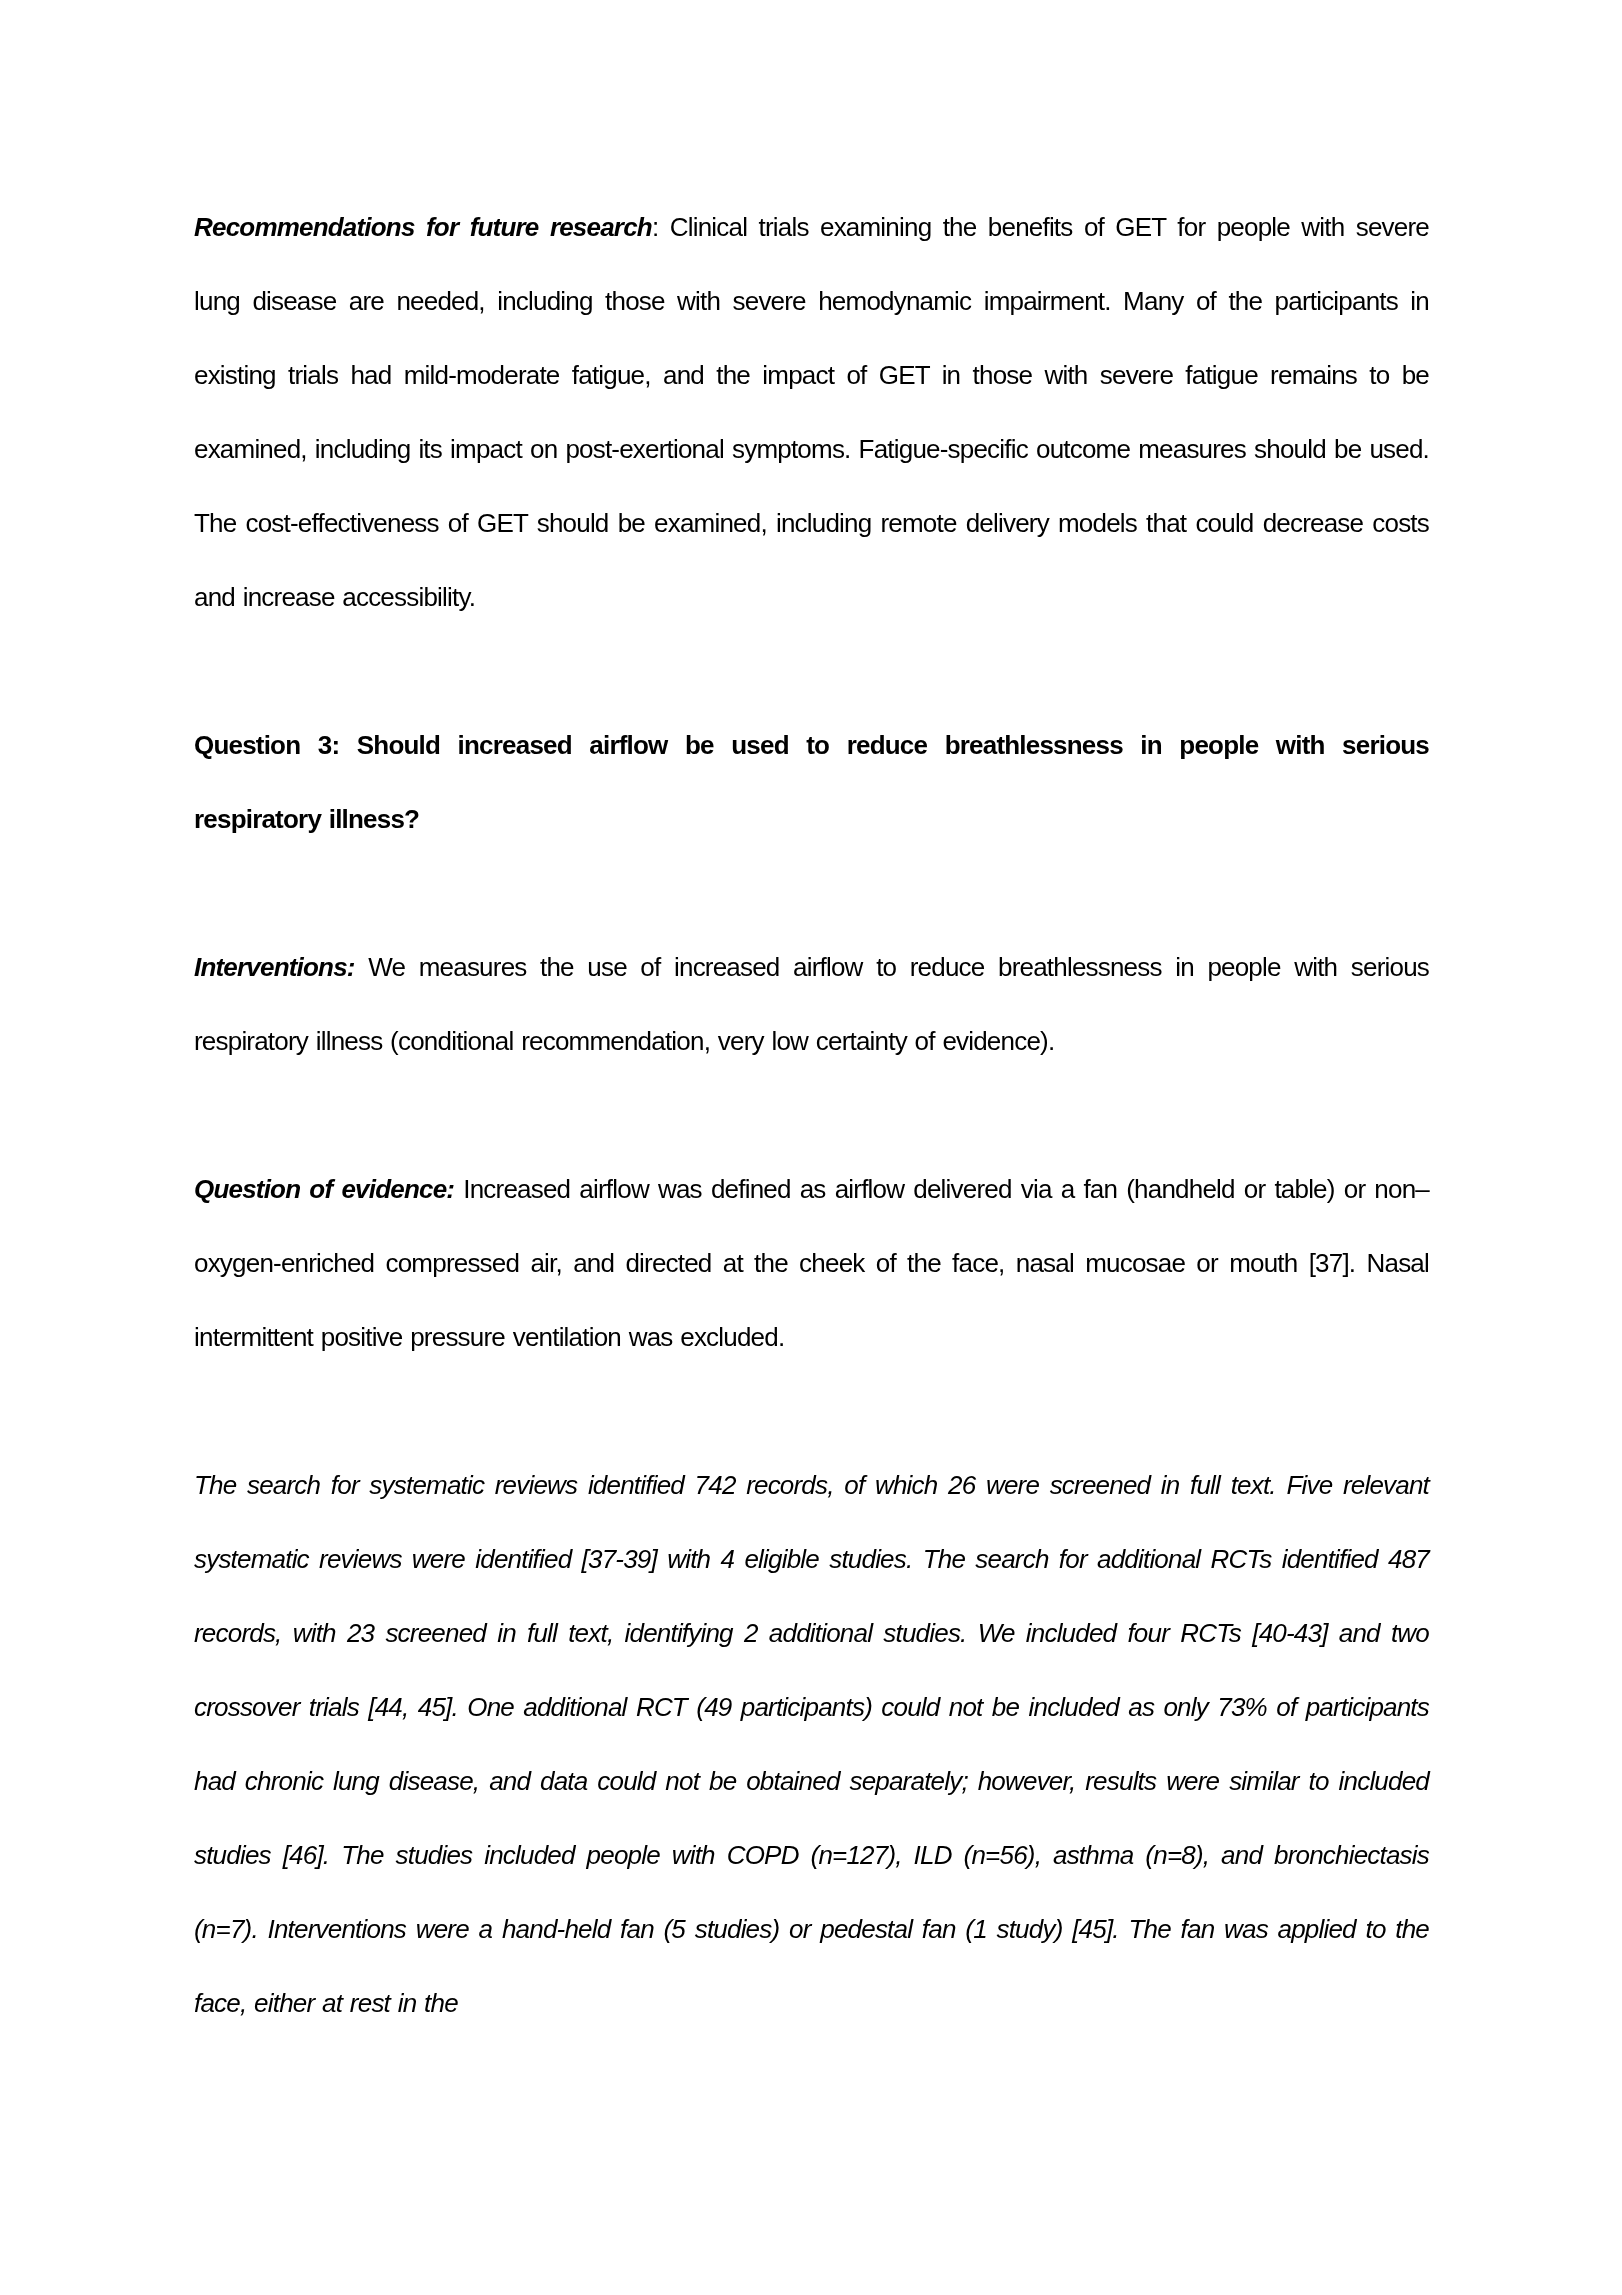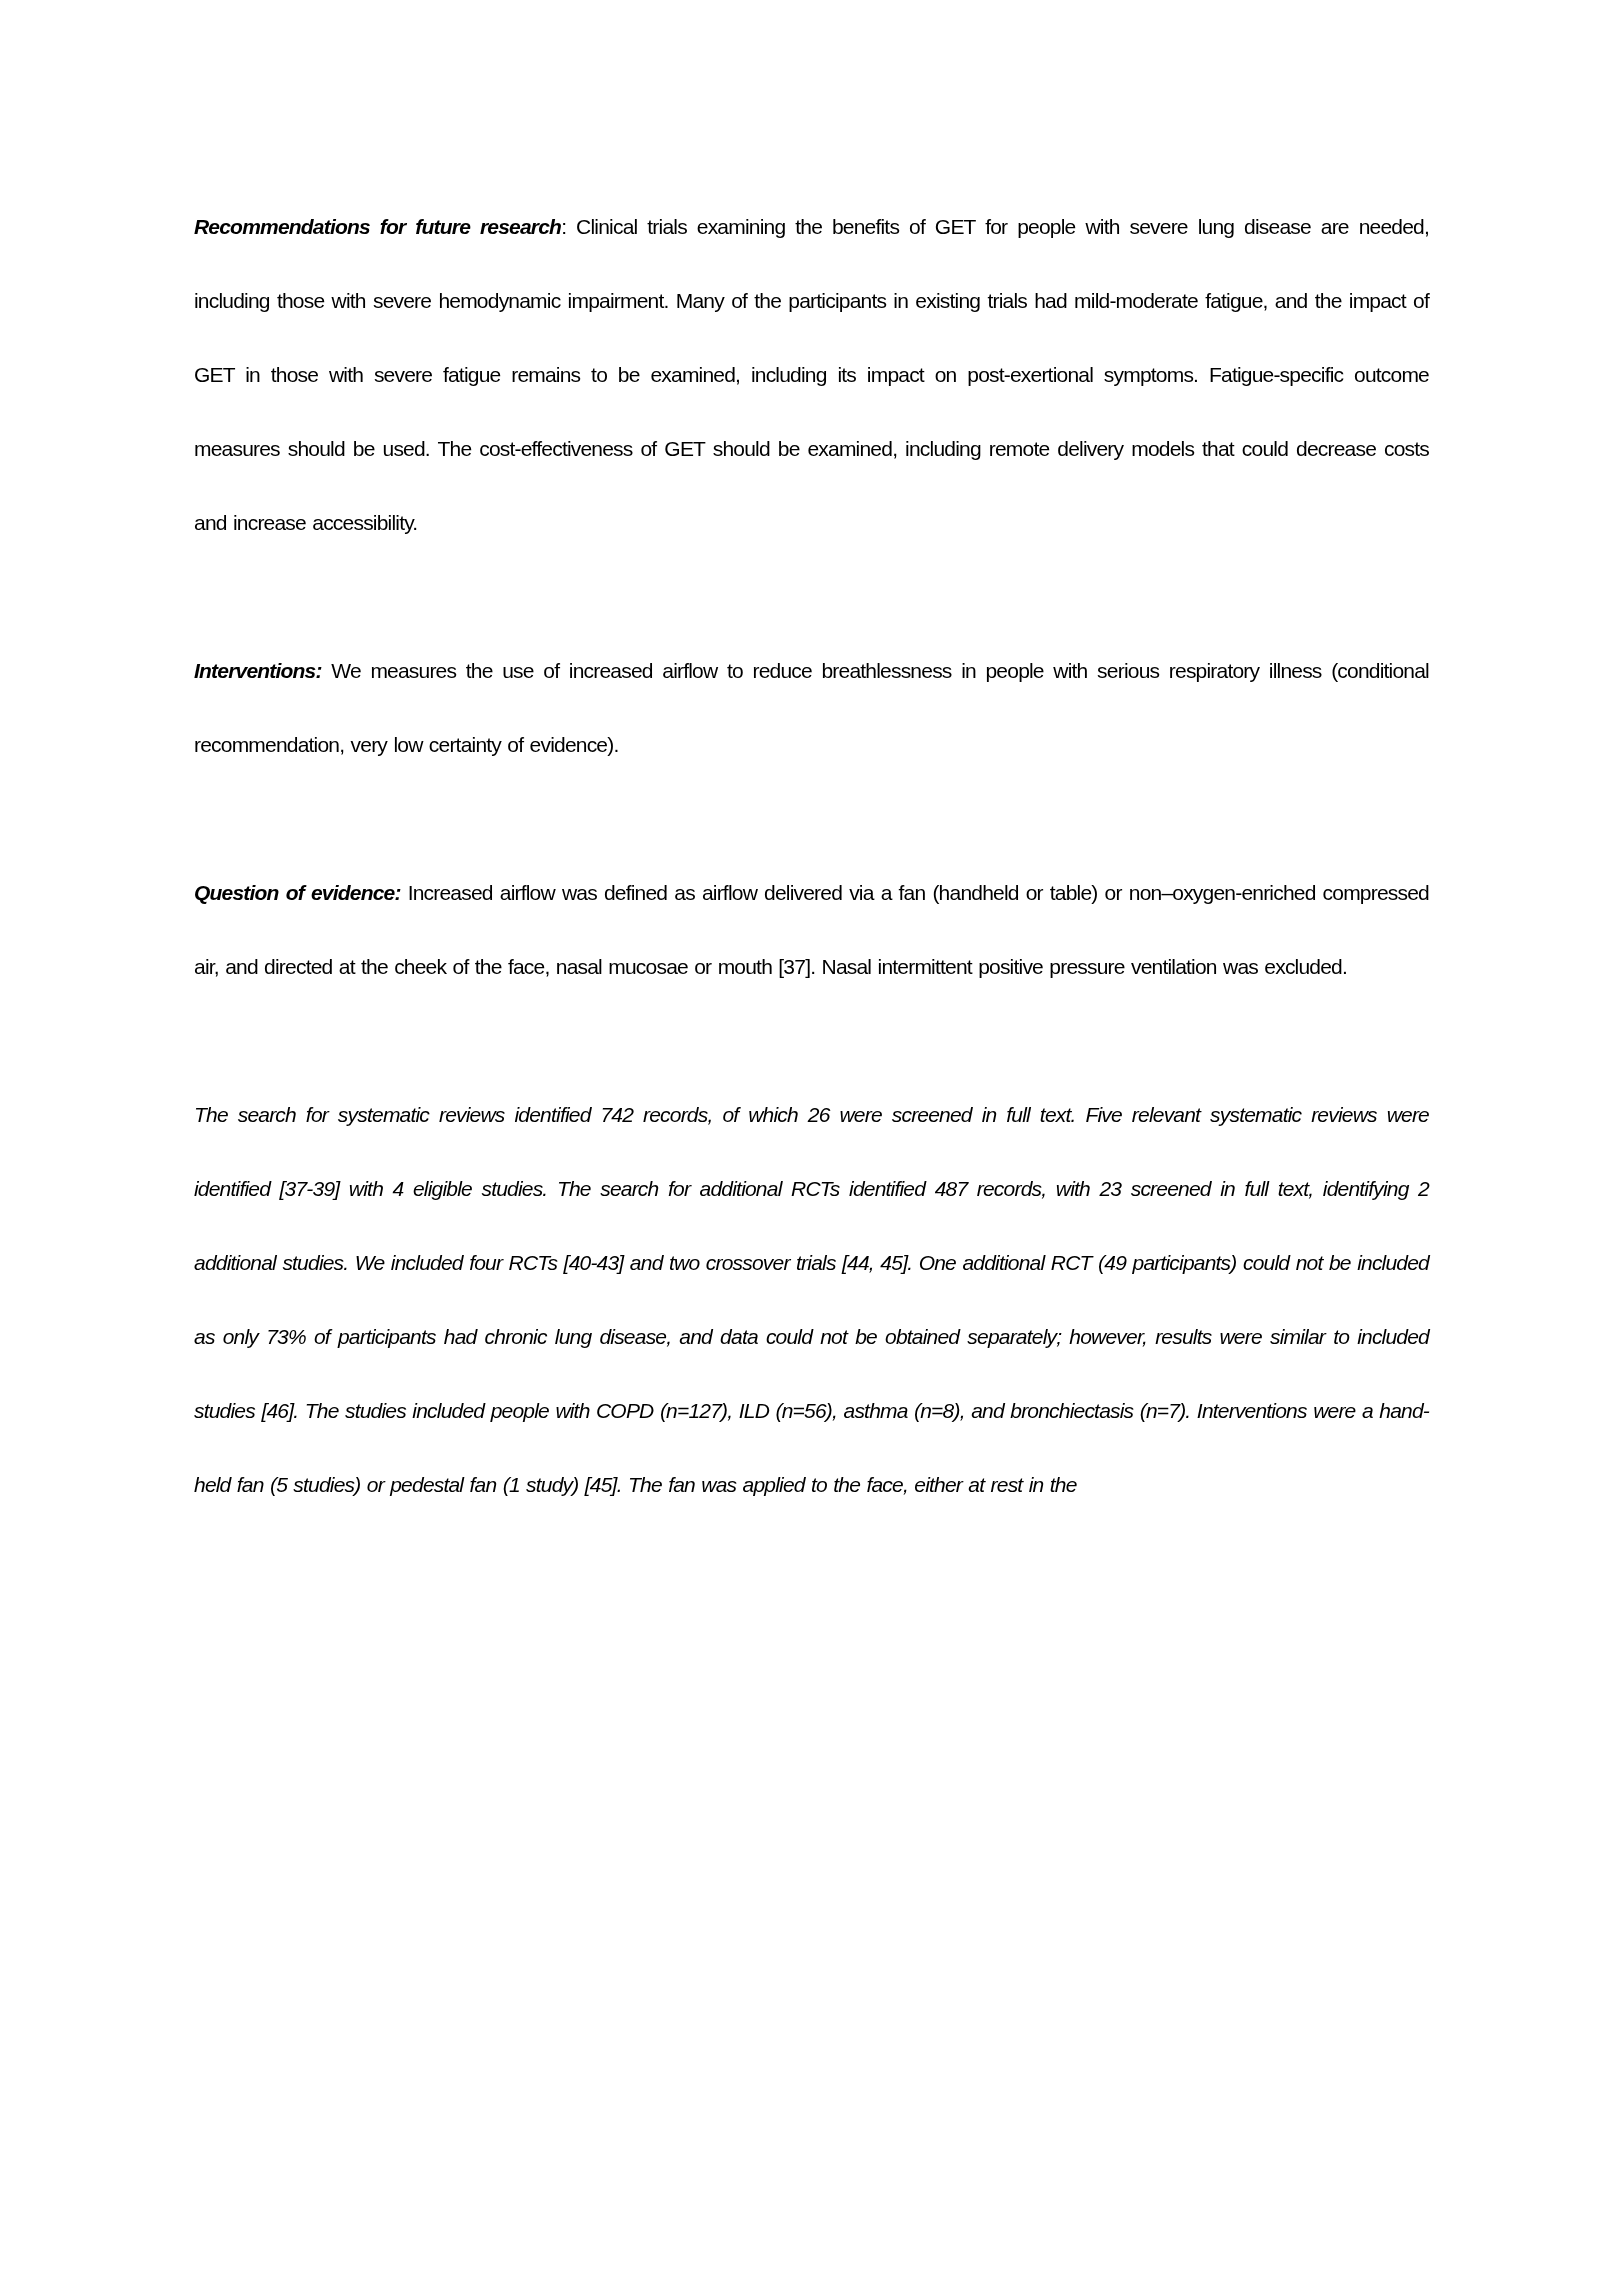--- a/index.html
+++ b/index.html
@@ -11,21 +11,21 @@
     position: relative;
     width: 1623px;
     height: 2295px;
     background: #ffffff;
     box-sizing: border-box;
     padding: 190px 194px 0 194px;
     overflow: hidden;
   }
   .para {
     font-family: "Liberation Sans", "DejaVu Sans", sans-serif;
-    font-size: 21px;
+    font-size: 26px;
     line-height: 74px;
     letter-spacing: -0.8px;
     word-spacing: 1.3px;
     color: #000000;
     text-align: justify;
     margin: 0 0 74px 0;
   }
   .para:last-child {
     margin-bottom: 0;
     font-style: italic;
@@ -38,20 +38,21 @@
     font-weight: bold;
   }
 </style>
 </head>
 <body>
 
 <div class="page">
 
   <p class="para"><span class="lead-bi">Recommendations for future research</span><span>: </span><span>Clinical trials examining the benefits of GET for people with severe lung disease are needed, including those with severe hemodynamic impairment. Many of the participants in existing trials had mild-moderate fatigue, and the impact of GET in those with severe fatigue remains to be examined, including its impact on post-exertional symptoms. Fatigue-specific outcome measures should be used. The cost-effectiveness of GET should be examined, including remote delivery models that could decrease costs and increase accessibility.</span></p>
 
+  <p class="para"><span class="lead-b">Question 3: Should increased airflow be used to reduce breathlessness in people with serious respiratory illness?</span></p>
 
   <p class="para"><span class="lead-bi">Interventions:</span><span> </span><span>We measures the use of increased airflow to reduce breathlessness in people with serious respiratory illness (conditional recommendation, very low certainty of evidence).</span></p>
 
   <p class="para"><span class="lead-bi">Question of evidence:</span><span> </span><span>Increased airflow was defined as airflow delivered via a fan (handheld or table) or non–oxygen-enriched compressed air, and directed at the cheek of the face, nasal mucosae or mouth [37]. Nasal intermittent positive pressure ventilation was excluded.</span></p>
 
   <p class="para"><span>The search for systematic reviews identified 742 records, of which 26 were screened in full text. Five relevant systematic reviews were identified [37-39] with 4 eligible studies. The search for additional RCTs identified 487 records, with 23 screened in full text, identifying 2 additional studies. We included four RCTs [40-43] and two crossover trials [44, 45]. One additional RCT (49 participants) could not be included as only 73% of participants had chronic lung disease, and data could not be obtained separately; however, results were similar to included studies [46]. The studies included people with COPD (n=127), ILD (n=56), asthma (n=8), and bronchiectasis (n=7). Interventions were a hand-held fan (5 studies) or pedestal fan (1 study) [45]. The fan was applied to the face, either at rest in the</span></p>
 
 </div>
 
 

